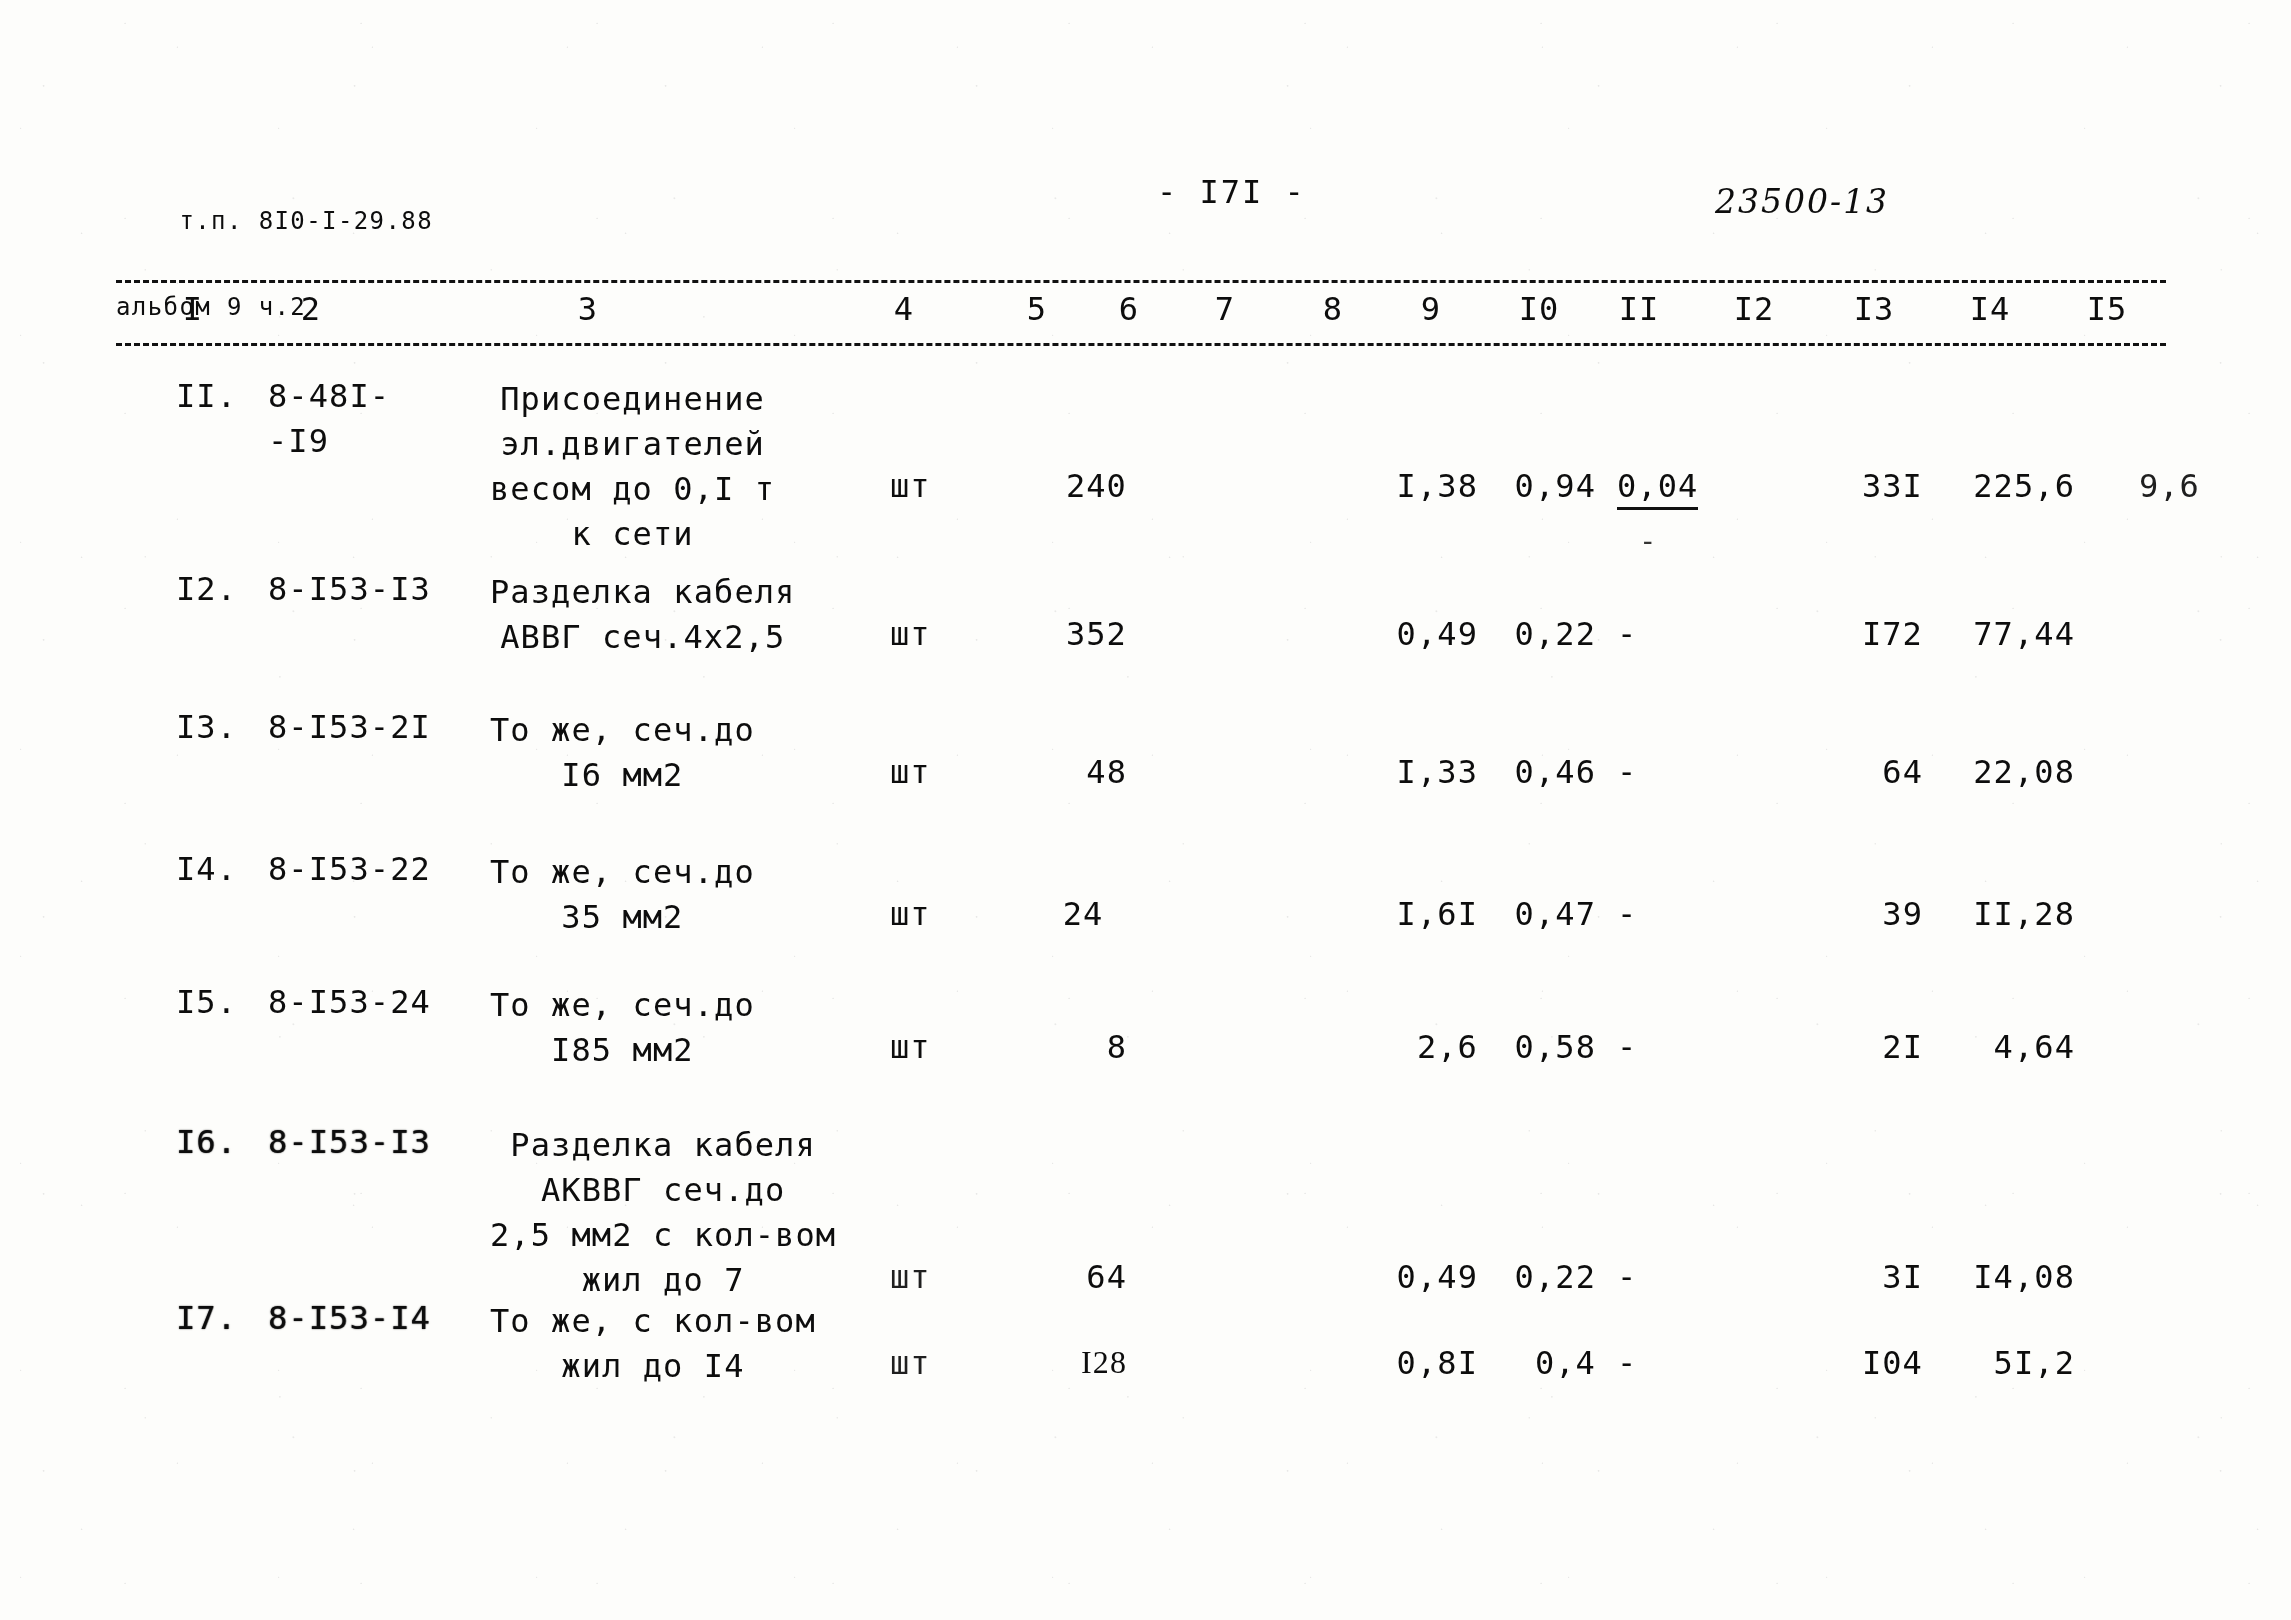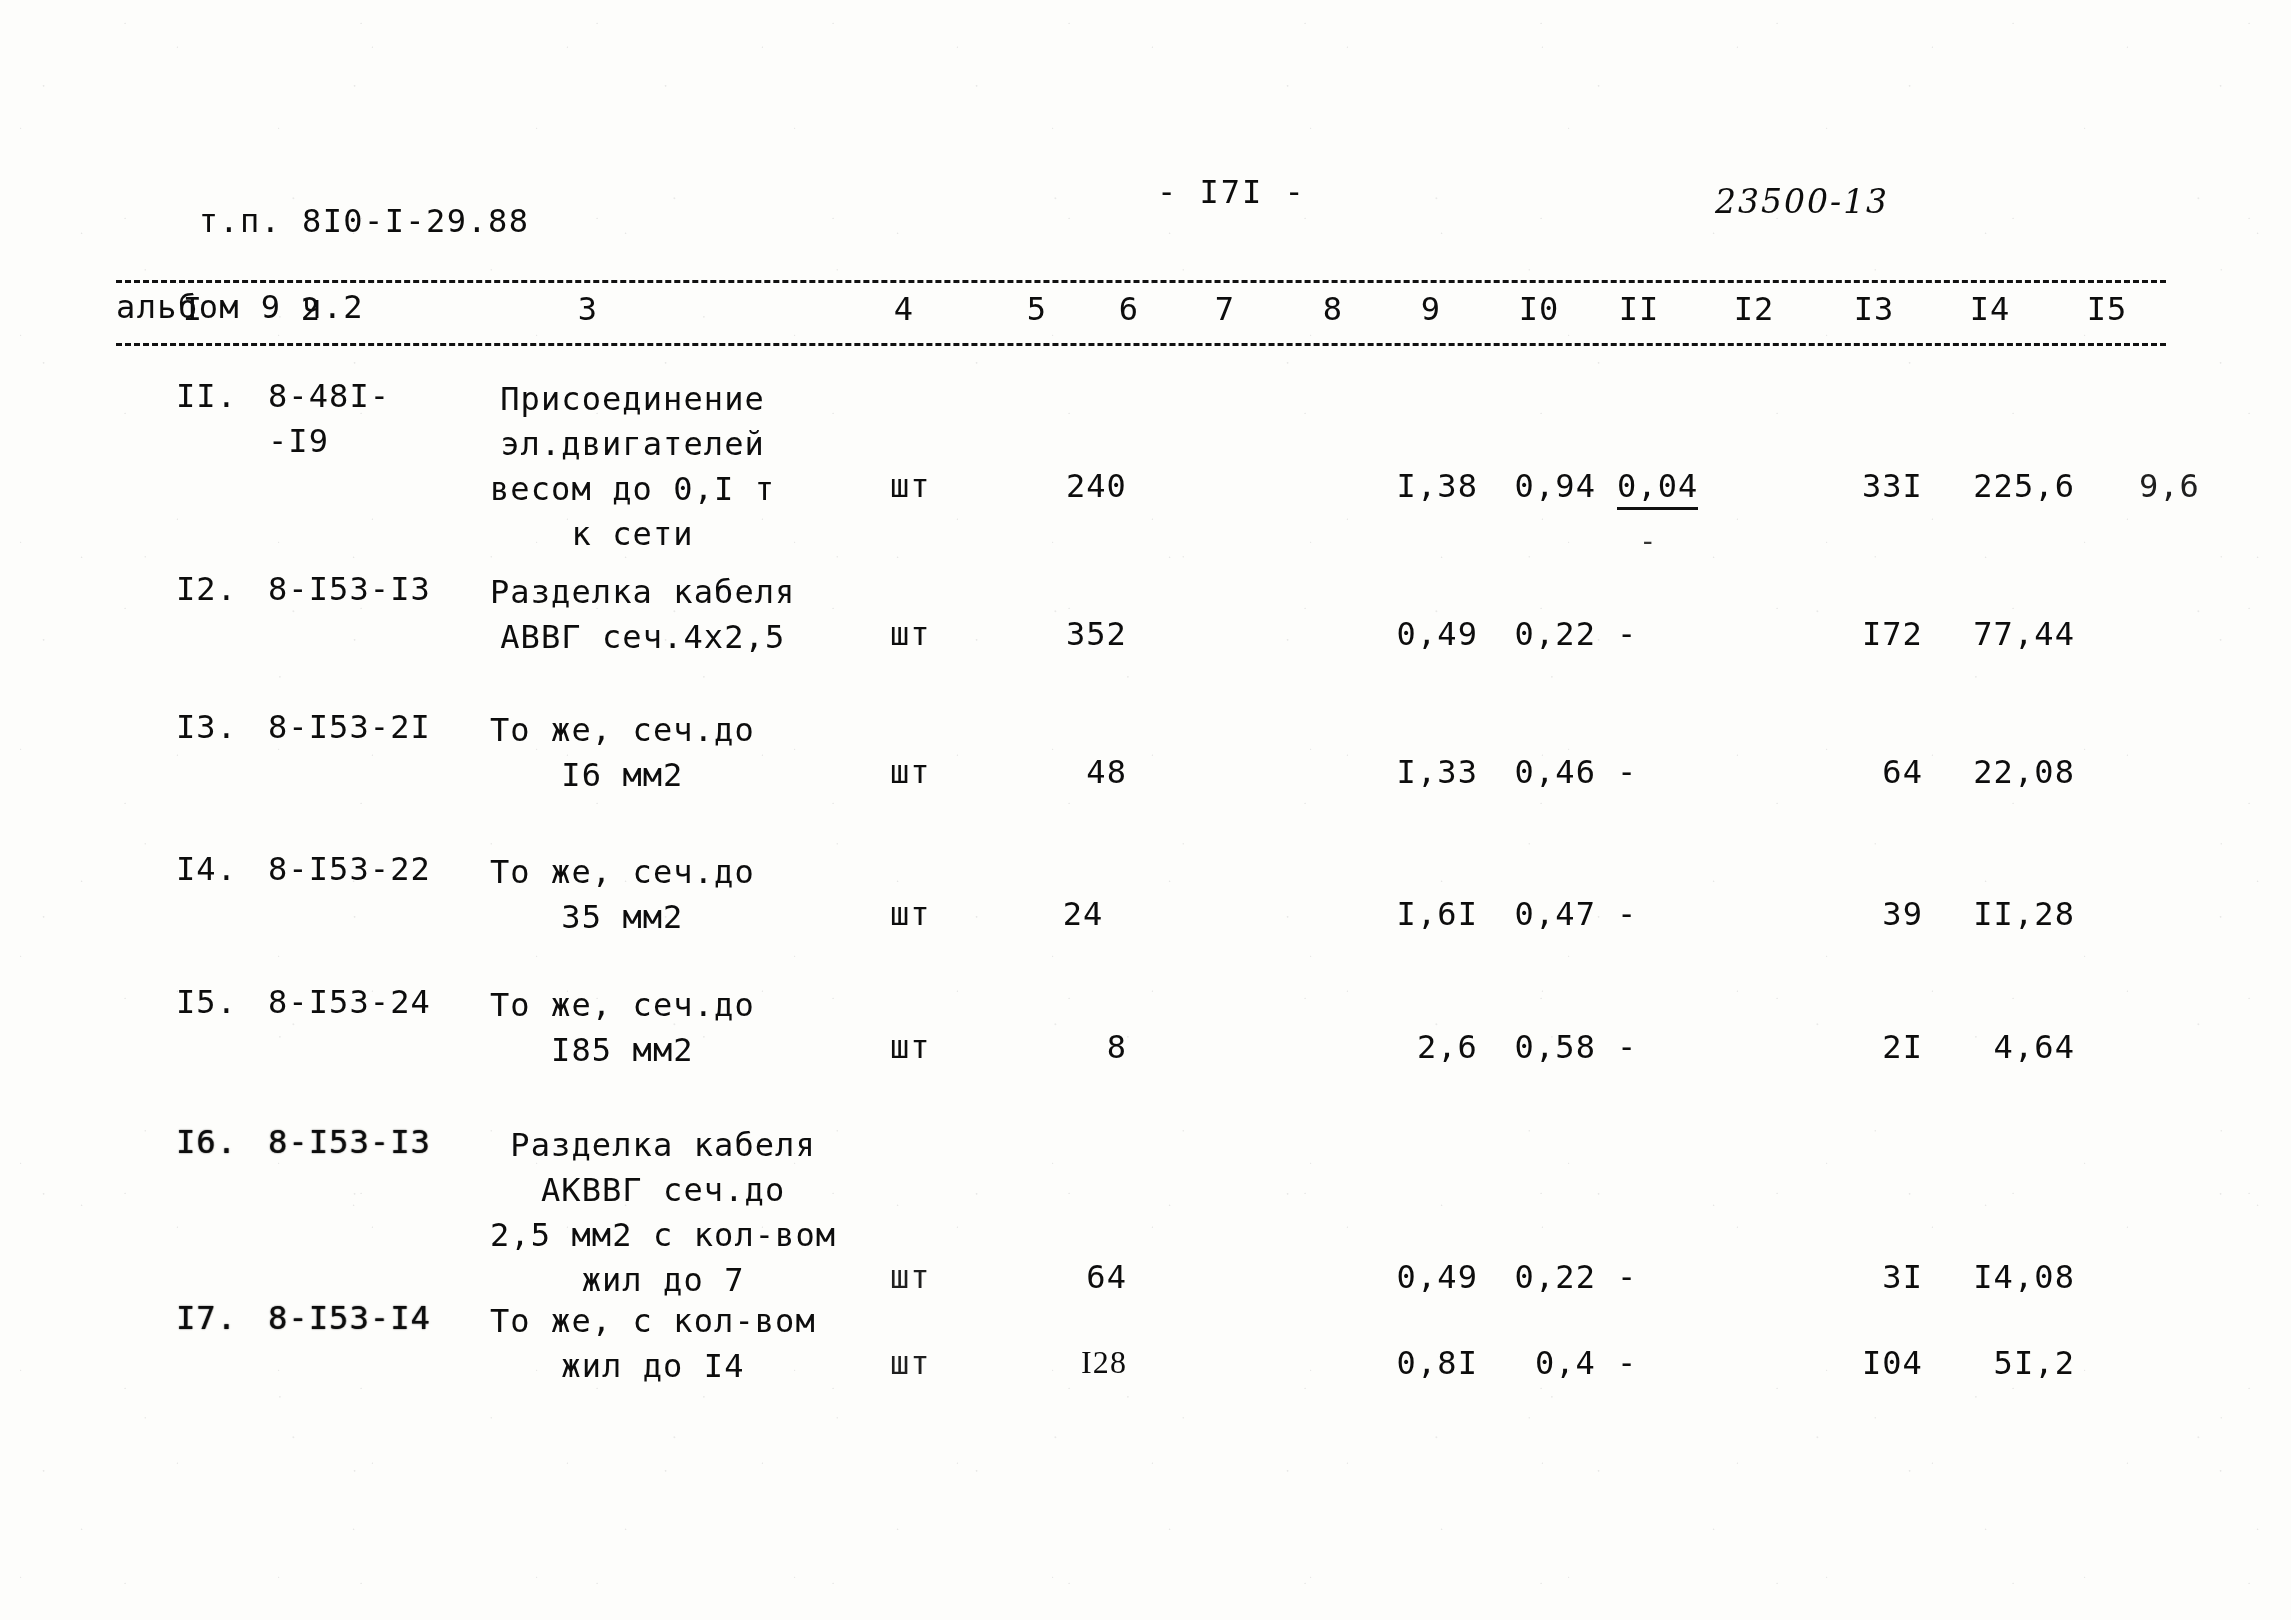--- a/index.html
+++ b/index.html
@@ -42,21 +42,21 @@
     background-size: 311px 277px, 236px 195px, 381px 413px, 272px 324px,
                      424px 360px, 195px 236px, 346px 287px, 258px 207px;
   }
 
   
   .hdr-left {
     position: absolute;
     left: 116px;
     top: 157px;
     line-height: 43px;
-    font-size: 32px;
+    font-size: 24px;
     letter-spacing: 1.4px;
     white-space: pre;
   }
   .hdr-left .l2 { display: block; }
 
   .page-num {
     position: absolute;
     left: 1157px;
     top: 173px;
     font-size: 32px;

